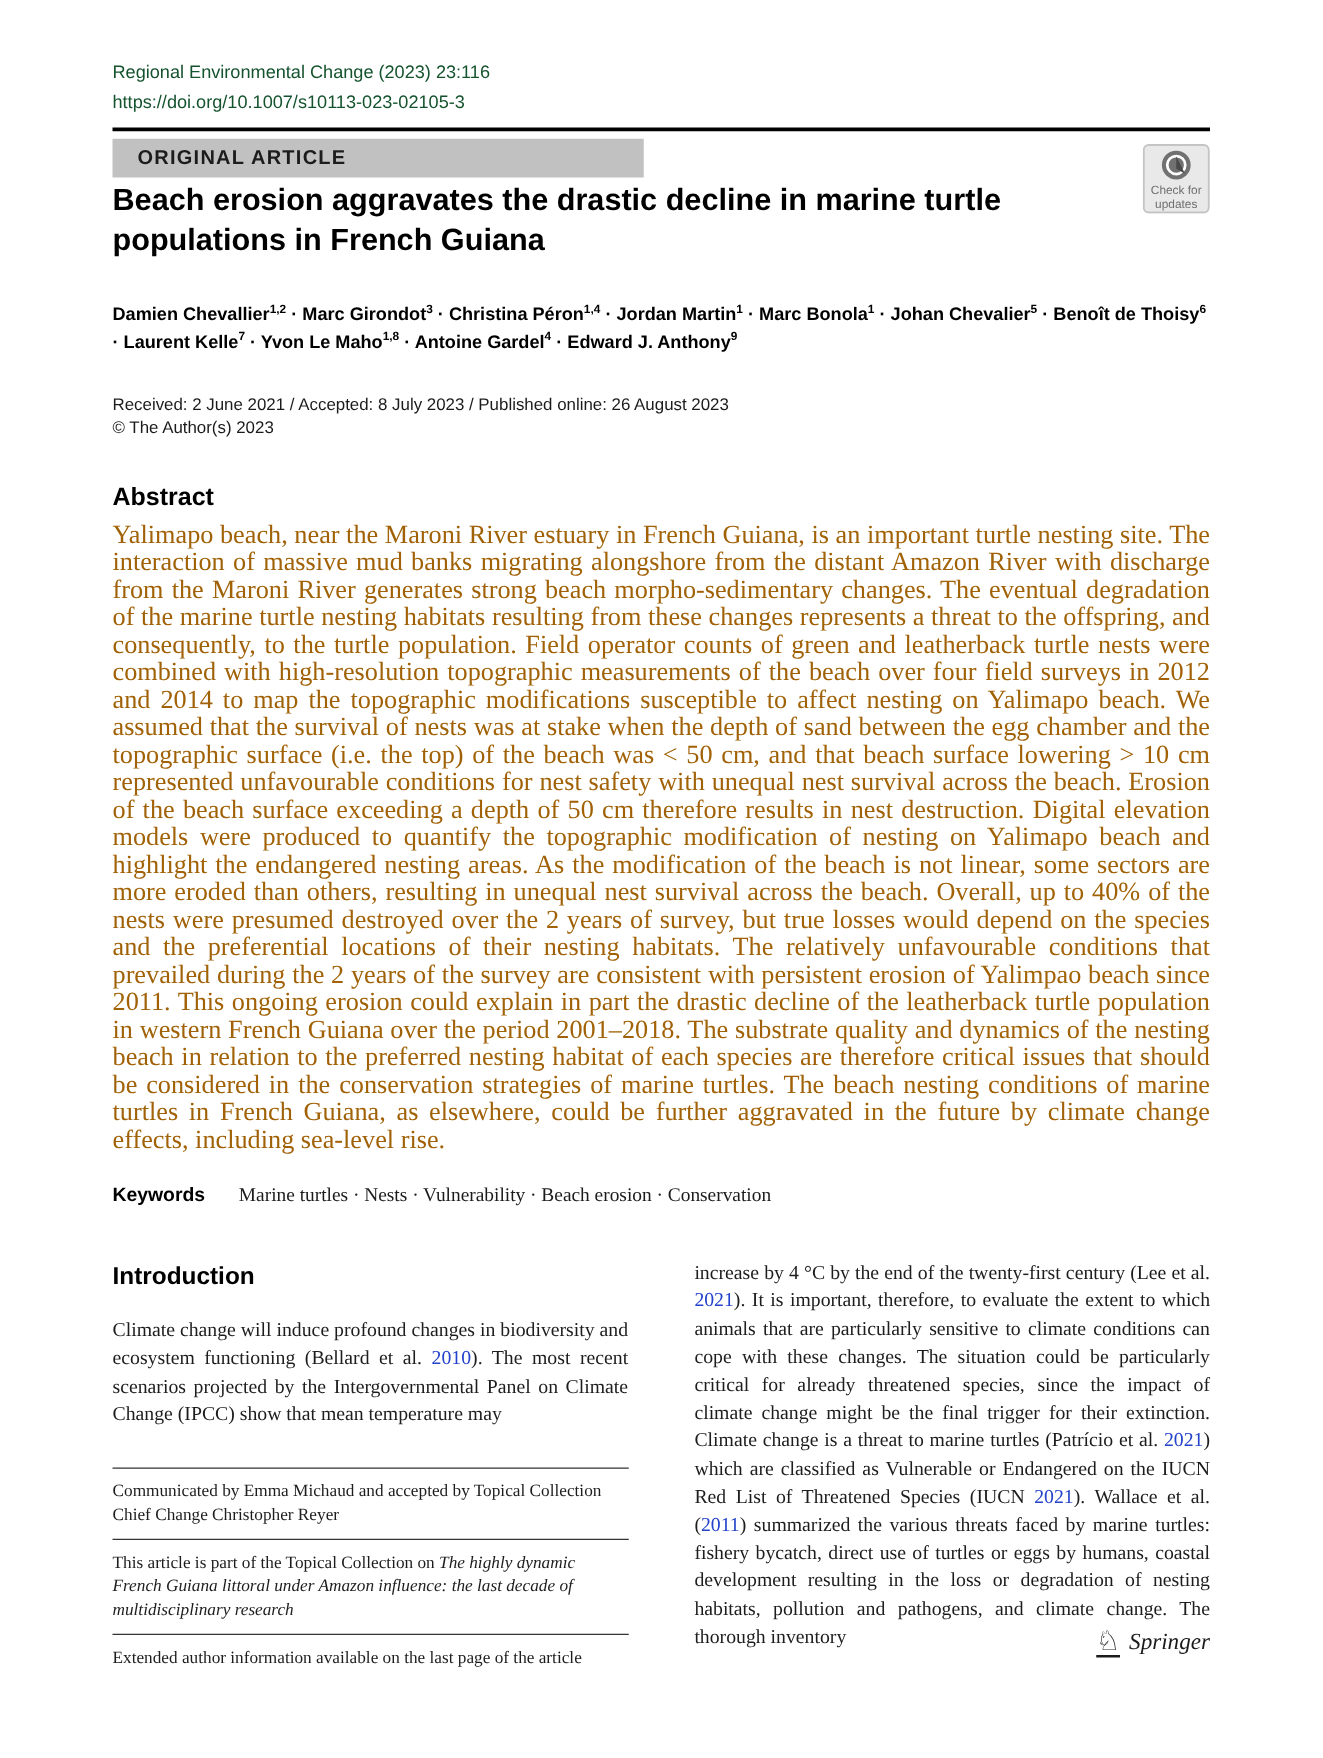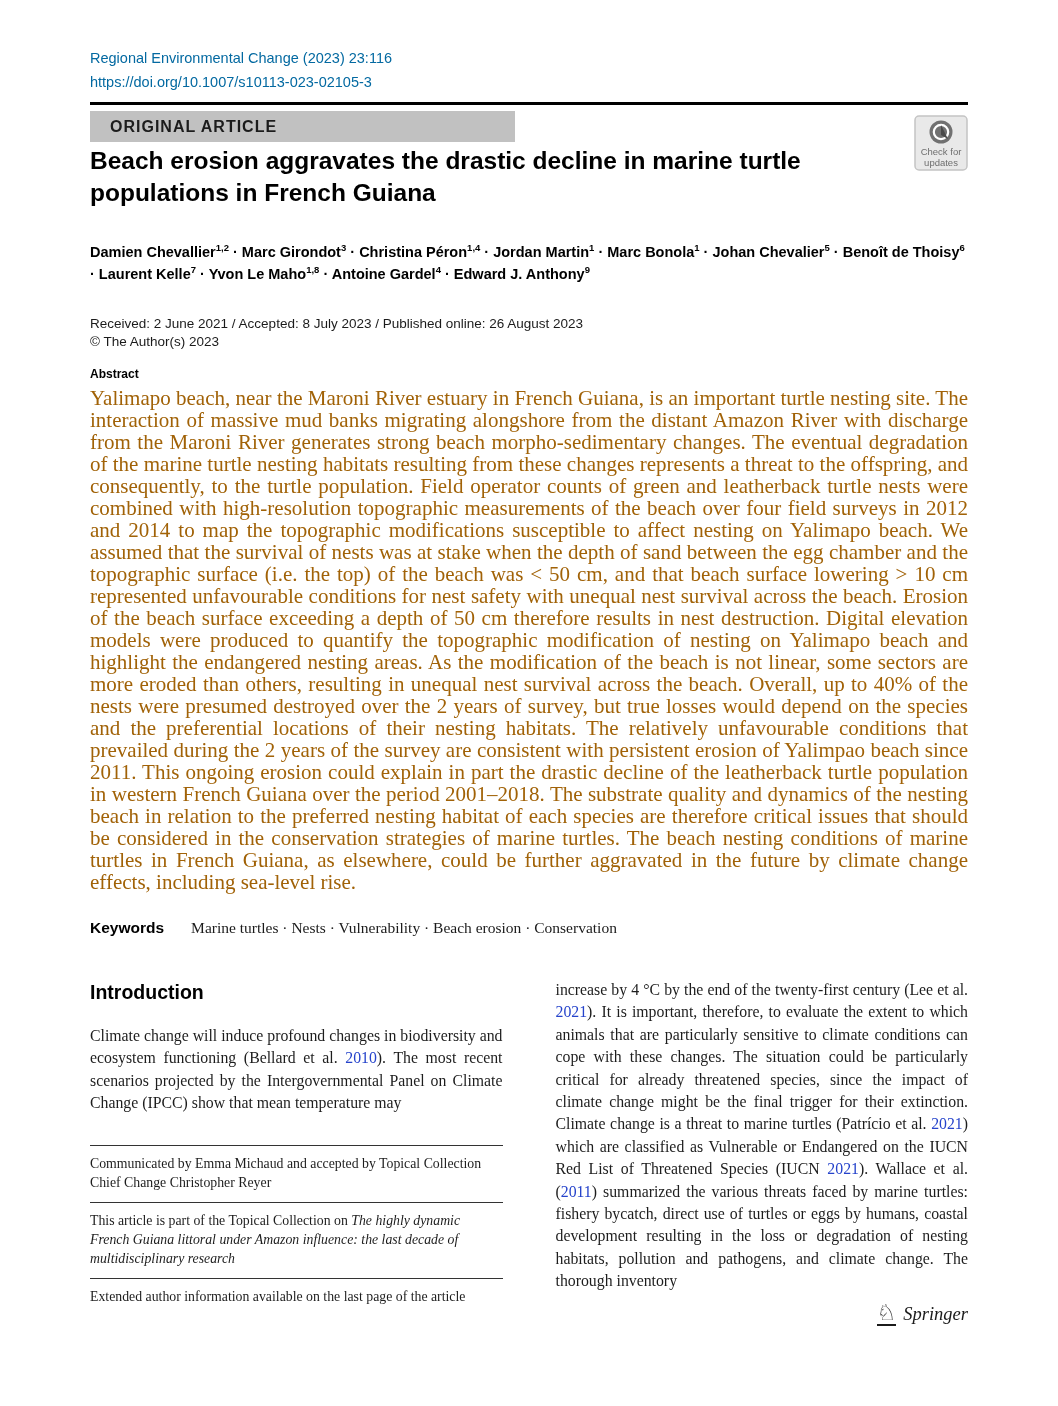--- a/index.html
+++ b/index.html
@@ -8,21 +8,21 @@
     position:relative;
     width:1058px; height:1406px;
     background:#ffffff;
     font-family:"Liberation Serif", serif;
     color:#1b1b1b;
     overflow:hidden;
   }
   .content { position:absolute; left:90px; top:0; width:878px; }
 
   
-  .journal-meta { margin-top:46px; font-family:"Liberation Sans", sans-serif; font-size:14.5px; line-height:24px; color:#0369a1; }
+  .journal-meta { margin-top:46px; font-family:"Liberation Sans", sans-serif; font-size:14.5px; line-height:24px; color:#14532d; }
   .top-rule { margin-top:8px; border-top:3px solid #000; width:100%; }
   .article-type-row { position:relative; margin-top:6px; height:34px; }
   .article-type-box {
     width:425px; height:31px; background:#c1c1c1;
     display:flex; align-items:center; padding-left:20px;
     font-family:"Liberation Sans", sans-serif; font-weight:bold;
     font-size:16px; letter-spacing:1px; color:#1c1c1c;
   }
   .crossmark { position:absolute; right:0; top:4px; cursor:pointer; }
 
@@ -37,21 +37,21 @@
     font-family:"Liberation Sans", sans-serif; font-weight:bold;
     font-size:14.5px; line-height:22px; color:#000;
   }
   .authors .sup { font-size:9.5px; vertical-align:super; line-height:0; }
   .dates { margin-top:30px; font-family:"Liberation Sans", sans-serif; font-size:13.5px; line-height:18px; color:#1b1b1b; }
 
   
   .abstract-heading, .keywords-label, .section-heading {
     font-family:"Liberation Sans", sans-serif; font-weight:bold; color:#000;
   }
-  .abstract-heading { margin-top:16px; font-size:12px; }
+  .abstract-heading { margin-top:36px; font-size:20px; }
   .abstract-text {
     margin-top:6px; font-size:21px; line-height:22px;
     text-align:justify; color:#a16207;
   }
   .keywords-line { margin-top:26px; font-size:15.5px; }
   .keywords-label { font-size:15.5px; margin-right:27px; }
 
   
   .columns { margin-top:42px; display:flex; gap:53px; }
   .col { width:422px; }

